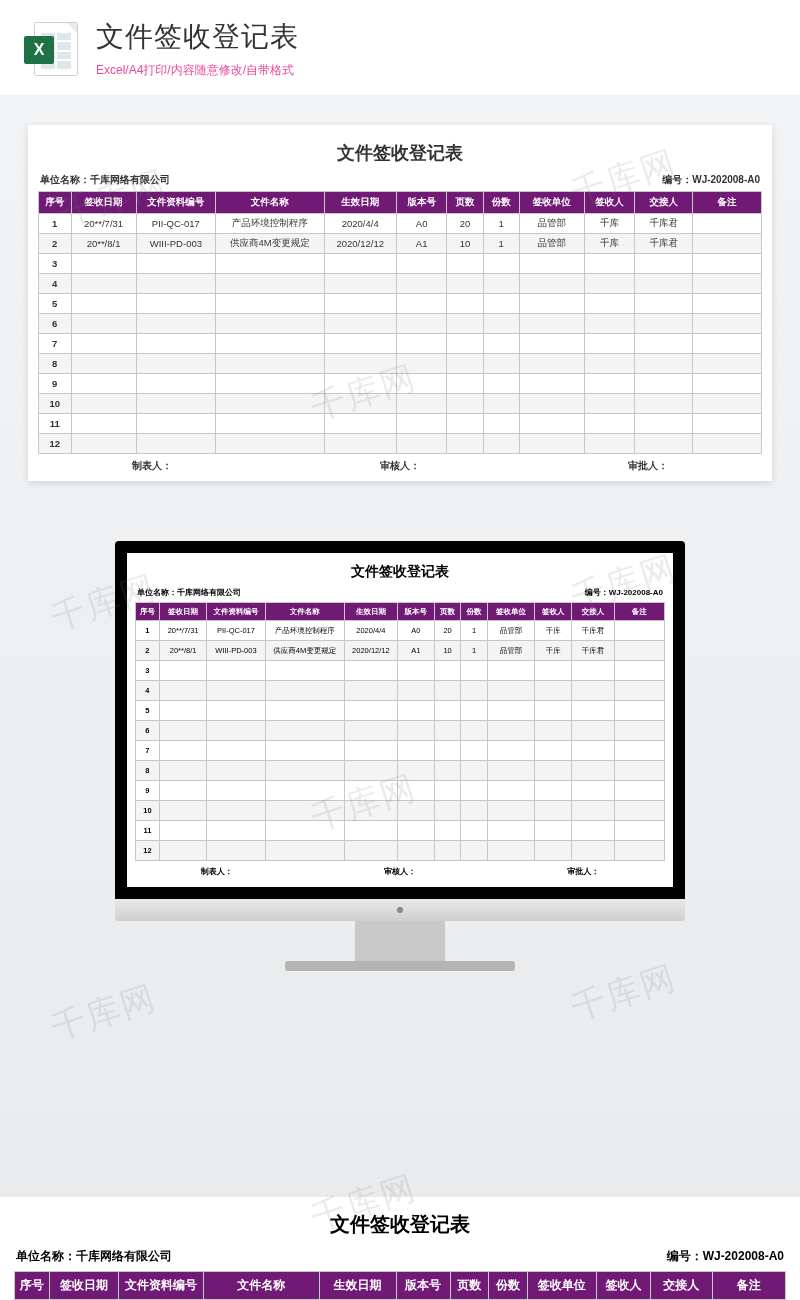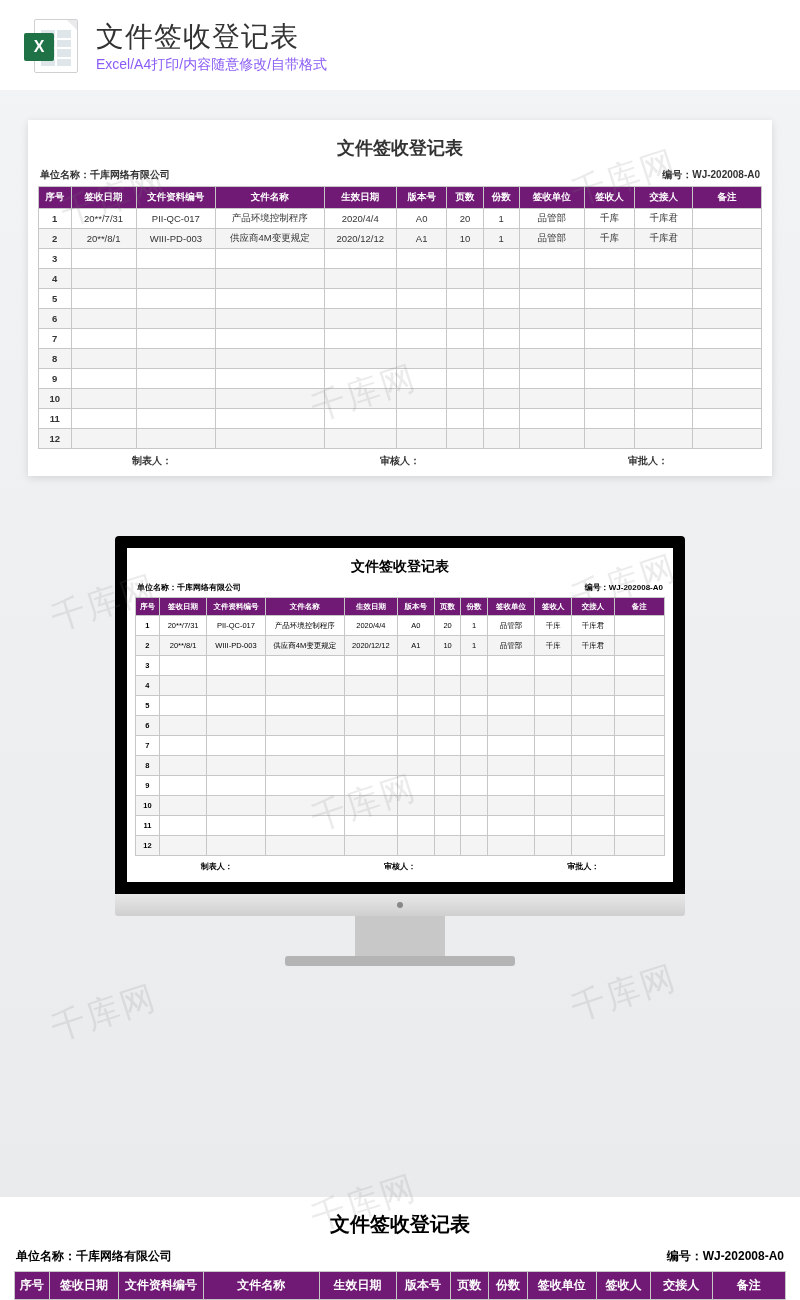--- a/index.html
+++ b/index.html
@@ -37,21 +37,21 @@
   }
   .excel-icon .page .grid div { background: #dfe6ea; }
   .excel-icon .badge {
     position: absolute; left: 0; top: 14px; width: 30px; height: 28px;
     background: #1f7246; border-radius: 2px; color: #fff;
     display: flex; align-items: center; justify-content: center;
     font-weight: bold; font-size: 16px;
   }
   .top-header .titles { flex: 1; }
   .top-header .main-title { font-size: 28px; color: #333; font-weight: 400; letter-spacing: 1px; }
-  .top-header .sub-title { font-size: 14px; color: #8b5cf6; }
+  .top-header .sub-title { font-size: 12px; color: #ec4899; margin-top: 6px; }
   
   .sheet-card {
     background: #fff; margin: 30px 28px 0 28px; padding: 10px 10px 6px 10px;
     box-shadow: 0 2px 8px rgba(0,0,0,0.12);
     font-size: 10px; color: #333;
   }
   .sheet-title { text-align: center; font-size: 18px; font-weight: bold; padding: 6px 0 8px 0; }
   .sheet-meta { display: flex; justify-content: space-between; font-size: 10px; padding: 0 2px 4px 2px; font-weight: bold; }
   table.sheet { width: 100%; border-collapse: collapse; table-layout: fixed; }
   table.sheet th, table.sheet td {

